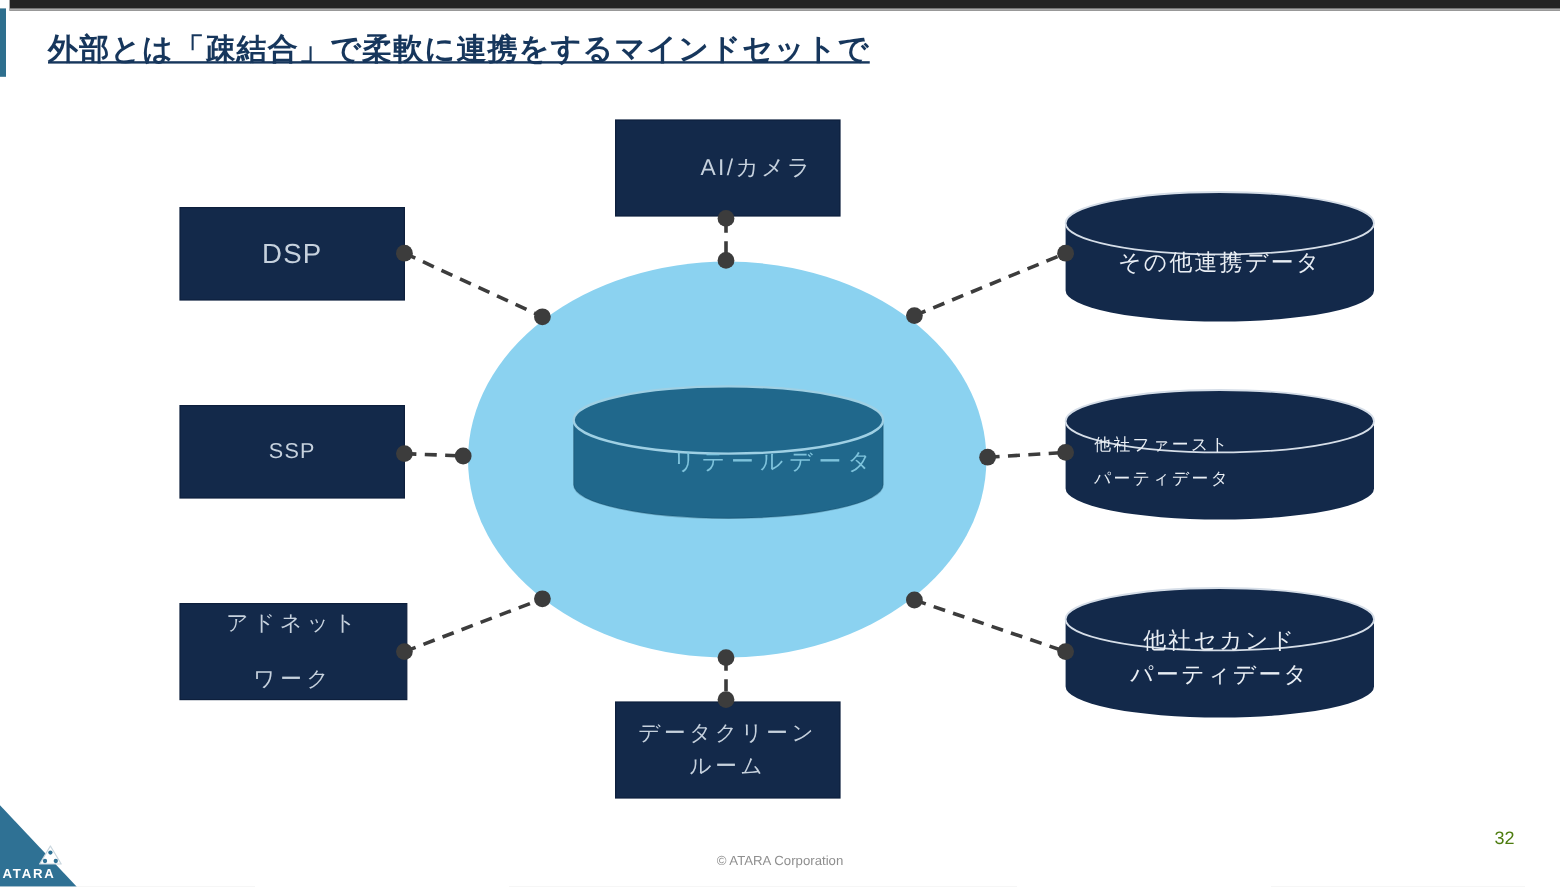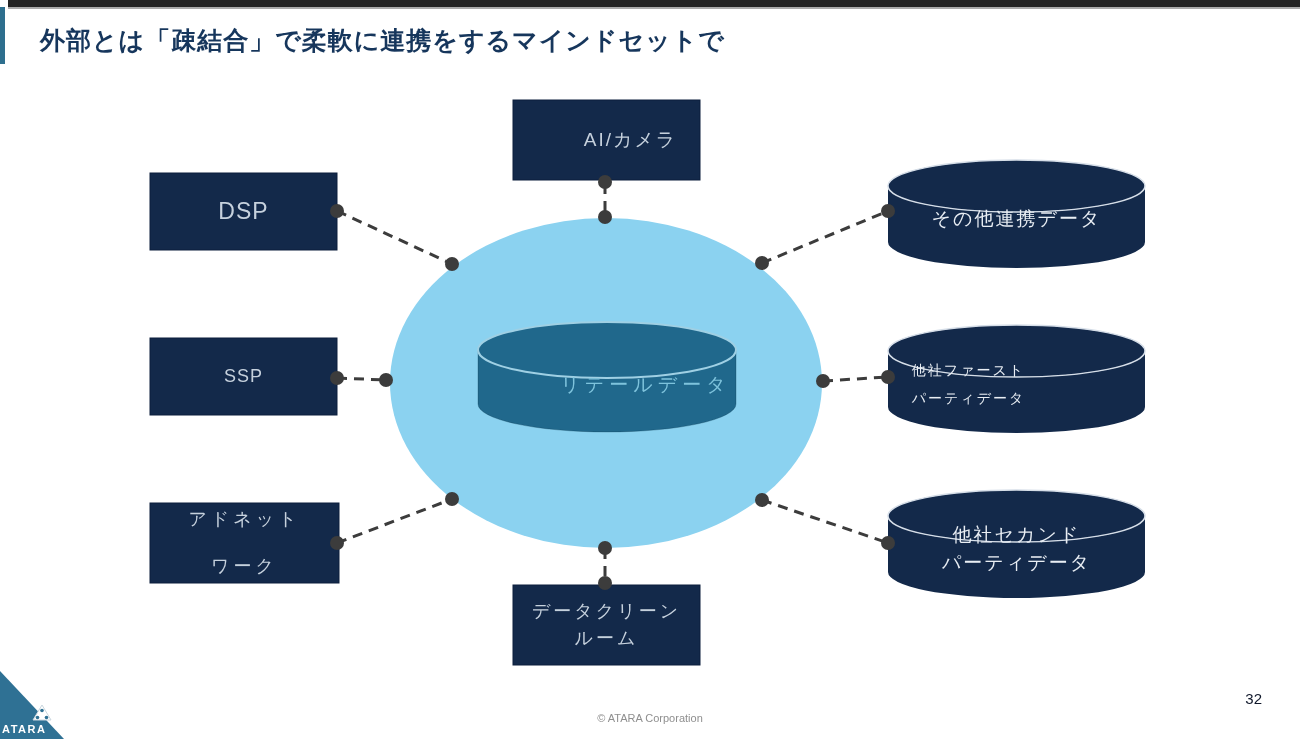--- a/index.html
+++ b/index.html
@@ -2,40 +2,40 @@
 <html><head>
 <meta charset="utf-8">
 <style>
   html,body { margin:0; padding:0; background:#e8e8e8; }
   .slide {
     position:relative; width:1300px; height:739px; background:#ffffff;
     font-family:"Liberation Sans", sans-serif; overflow:hidden;
   }
   .topbar { position:absolute; top:0; left:8px; right:0; height:7px; background:#242424; border-bottom:2px solid #ababab; }
   .accent-bar { position:absolute; top:7px; left:0; width:5px; height:57px; background:#2e6f8e; }
-  .title { position:absolute; top:24px; left:40px; margin:0; font-size:25px; font-weight:bold; color:#16365c; letter-spacing:1px; white-space:nowrap; }
+  .title { position:absolute; top:24px; left:40px; margin:0; font-size:25px; font-weight:bold; color:#16365c; letter-spacing:1px; white-space:nowrap;text-decoration:underline; }
 
   .diagram-svg { position:absolute; top:0; left:0; }
 
   .label { position:absolute; display:flex; flex-direction:column; align-items:center; justify-content:center; text-align:center; pointer-events:none; }
   .box-label { color:#c6d1dd; }
   .cyl-label { color:#e9eef4; }
 
   .lbl-ai       { left:513px; top:100px; width:187px; height:80px; font-size:19px; letter-spacing:2px;margin-left:24px; }
   .lbl-dsp      { left:150px; top:173px; width:187px; height:77px; font-size:23px; letter-spacing:1px; }
   .lbl-ssp      { left:150px; top:338px; width:187px; height:77px; font-size:18px; letter-spacing:1px; }
   .lbl-adnet    { left:150px; top:503px; width:189px; height:80px; font-size:18px; letter-spacing:4px; line-height:27px;gap:20px; }
   .lbl-dcr      { left:513px; top:585px; width:187px; height:80px; font-size:18px; letter-spacing:3px; line-height:27px; }
   .lbl-other    { left:888px; top:186px; width:257px; height:66px; font-size:19px; letter-spacing:2px; }
   .lbl-first    { left:840px; top:351px; width:257px; height:66px; font-size:14px; letter-spacing:2px; line-height:28px;text-align:center; }
   .lbl-second   { left:888px; top:516px; width:257px; height:66px; font-size:19px; letter-spacing:2px; line-height:28px; }
   .lbl-center   { left:478px; top:335px; width:259px; height:100px; font-size:19px; letter-spacing:5px; color:#7ec3dc;margin-left:38px; }
 
   .footer-copy { position:absolute; left:0; right:0; top:712px; text-align:center; font-size:11px; color:#8f8f8f; }
-  .page-number { position:absolute; right:38px; top:690px; font-size:15px; color:#0f172a; }
+  .page-number { position:absolute; right:38px; top:690px; font-size:15px; color:#4d7c0f; }
 
   .corner-ribbon { position:absolute; left:0; bottom:0; width:0; height:0;
     border-bottom:68px solid #2f7194; border-right:64px solid transparent; }
   .logo-glyph { position:absolute; left:31px; bottom:15px; width:22px; height:22px; }
   .logo-text { position:absolute; left:2px; bottom:4px; color:#ffffff; font-size:11px; font-weight:bold; letter-spacing:1.5px; }
 </style>
 </head>
 <body>
 
 <div class="slide">

